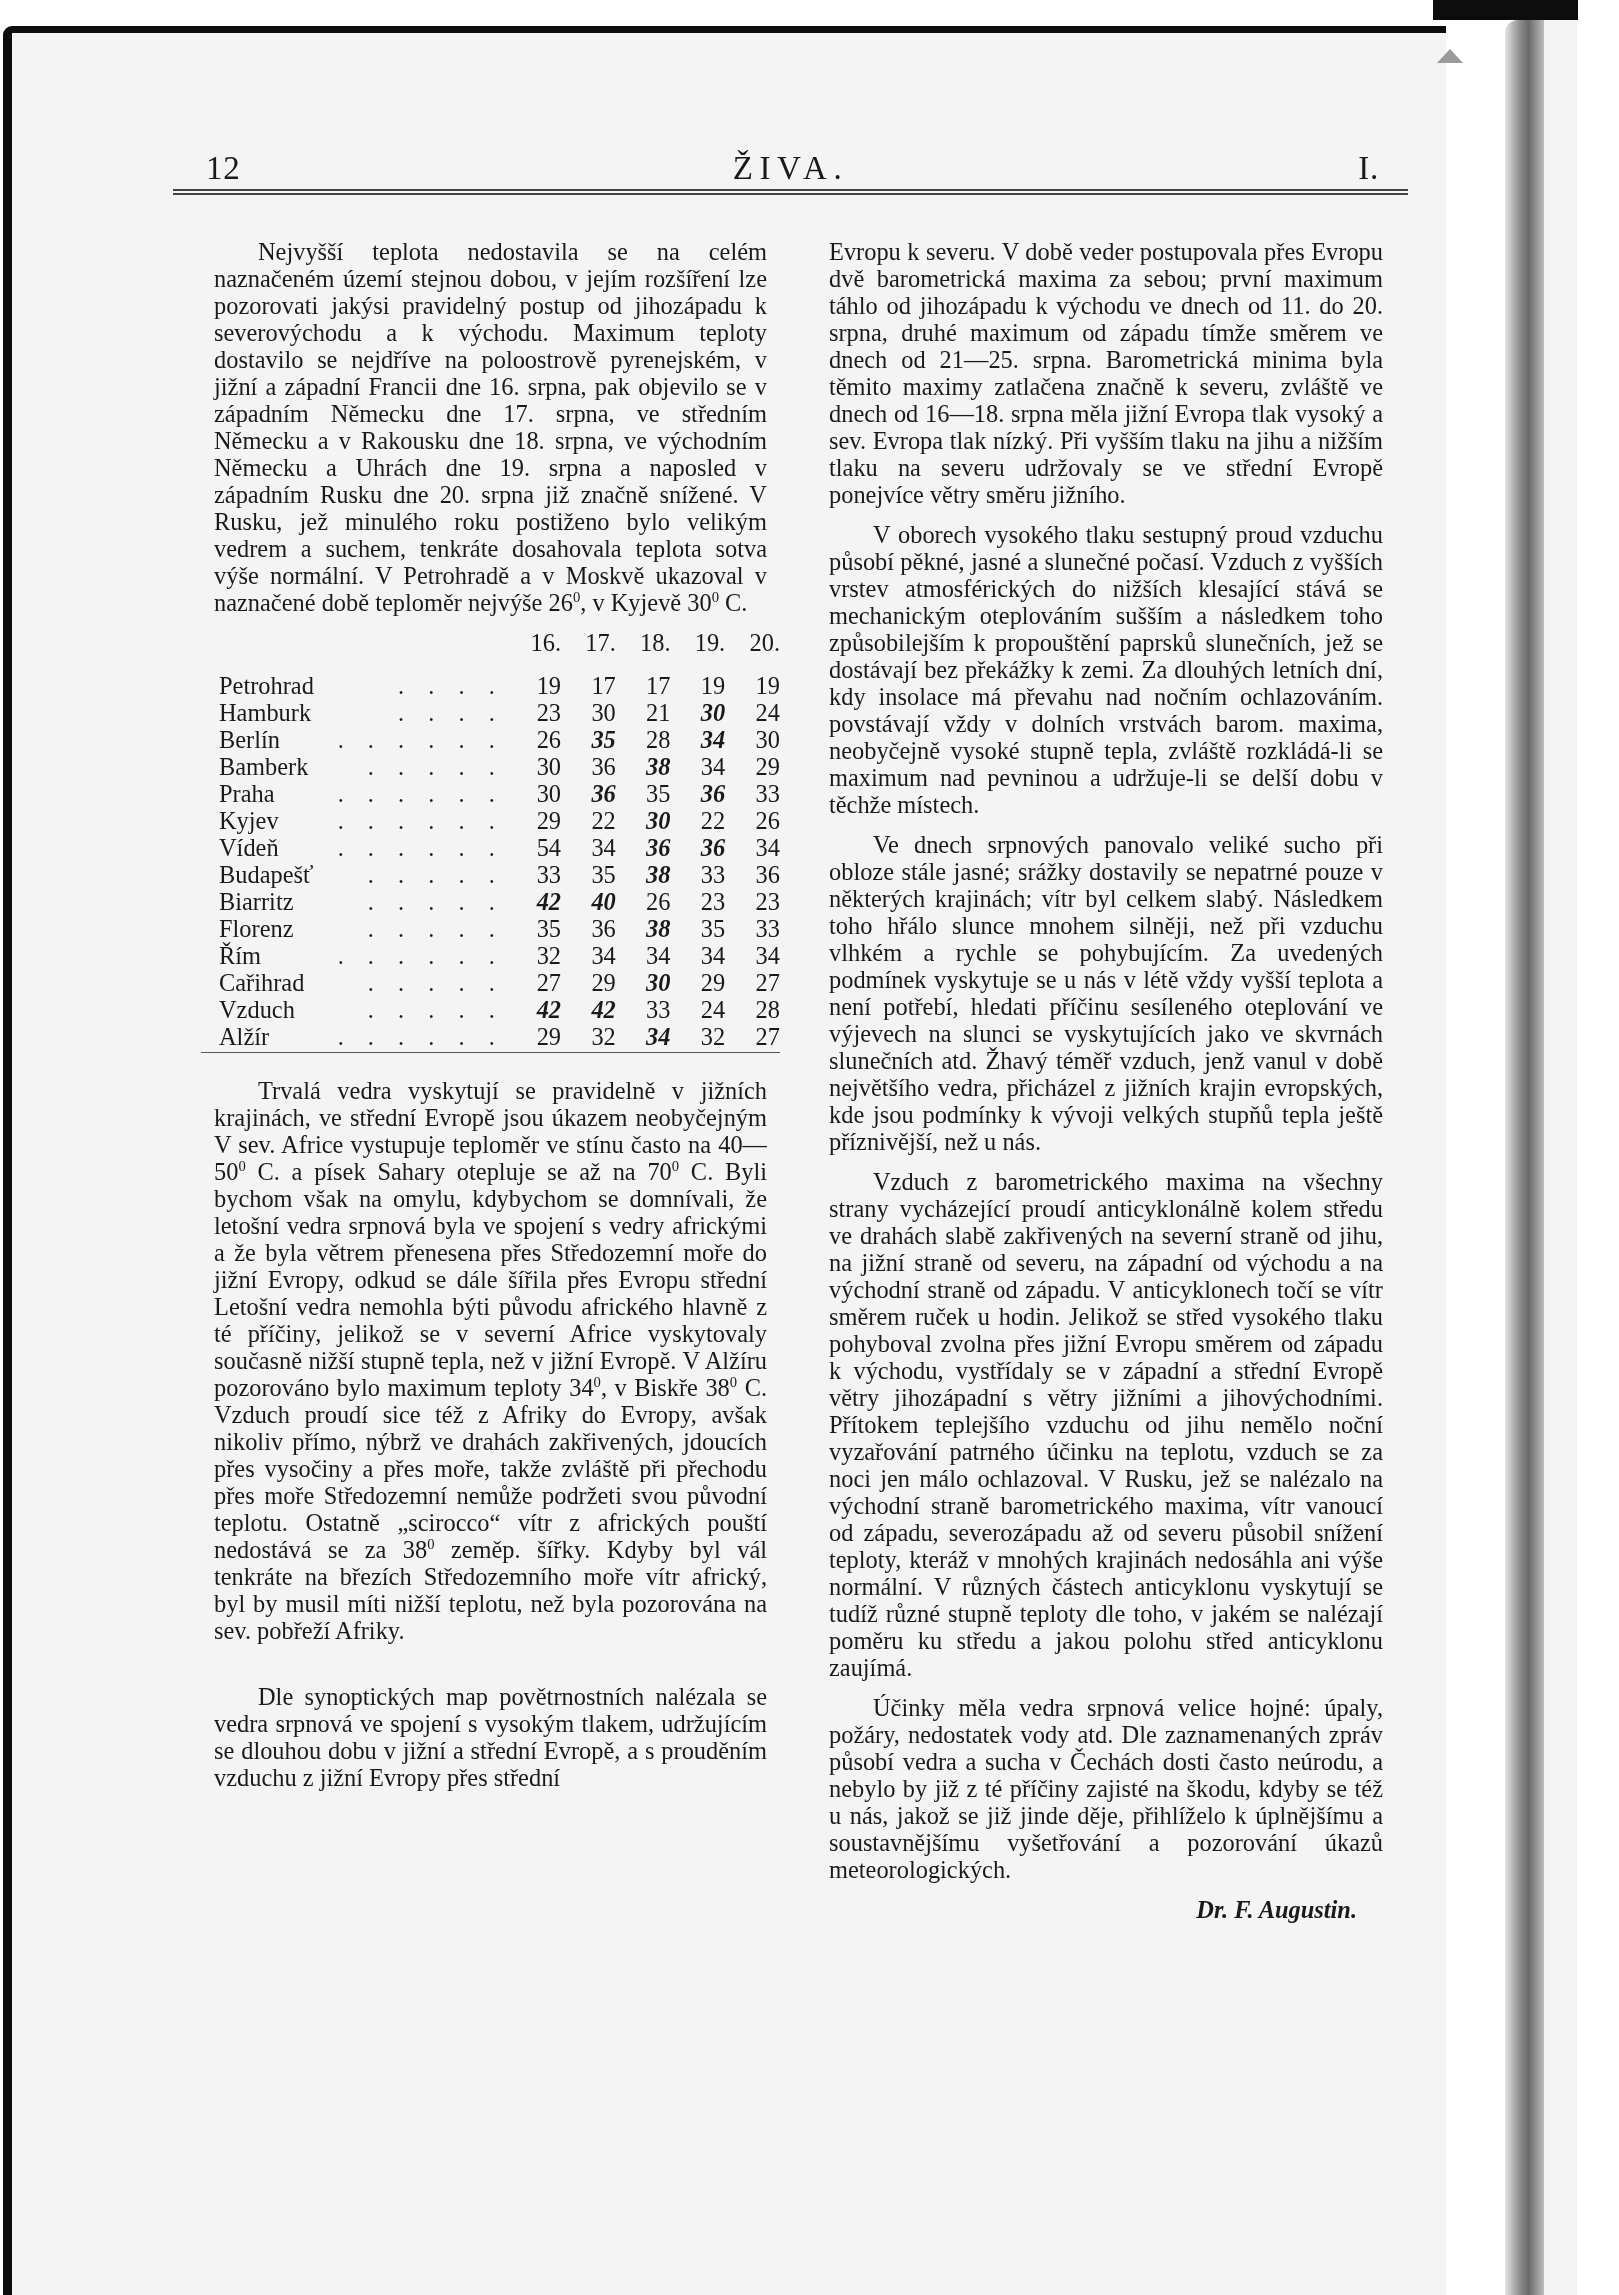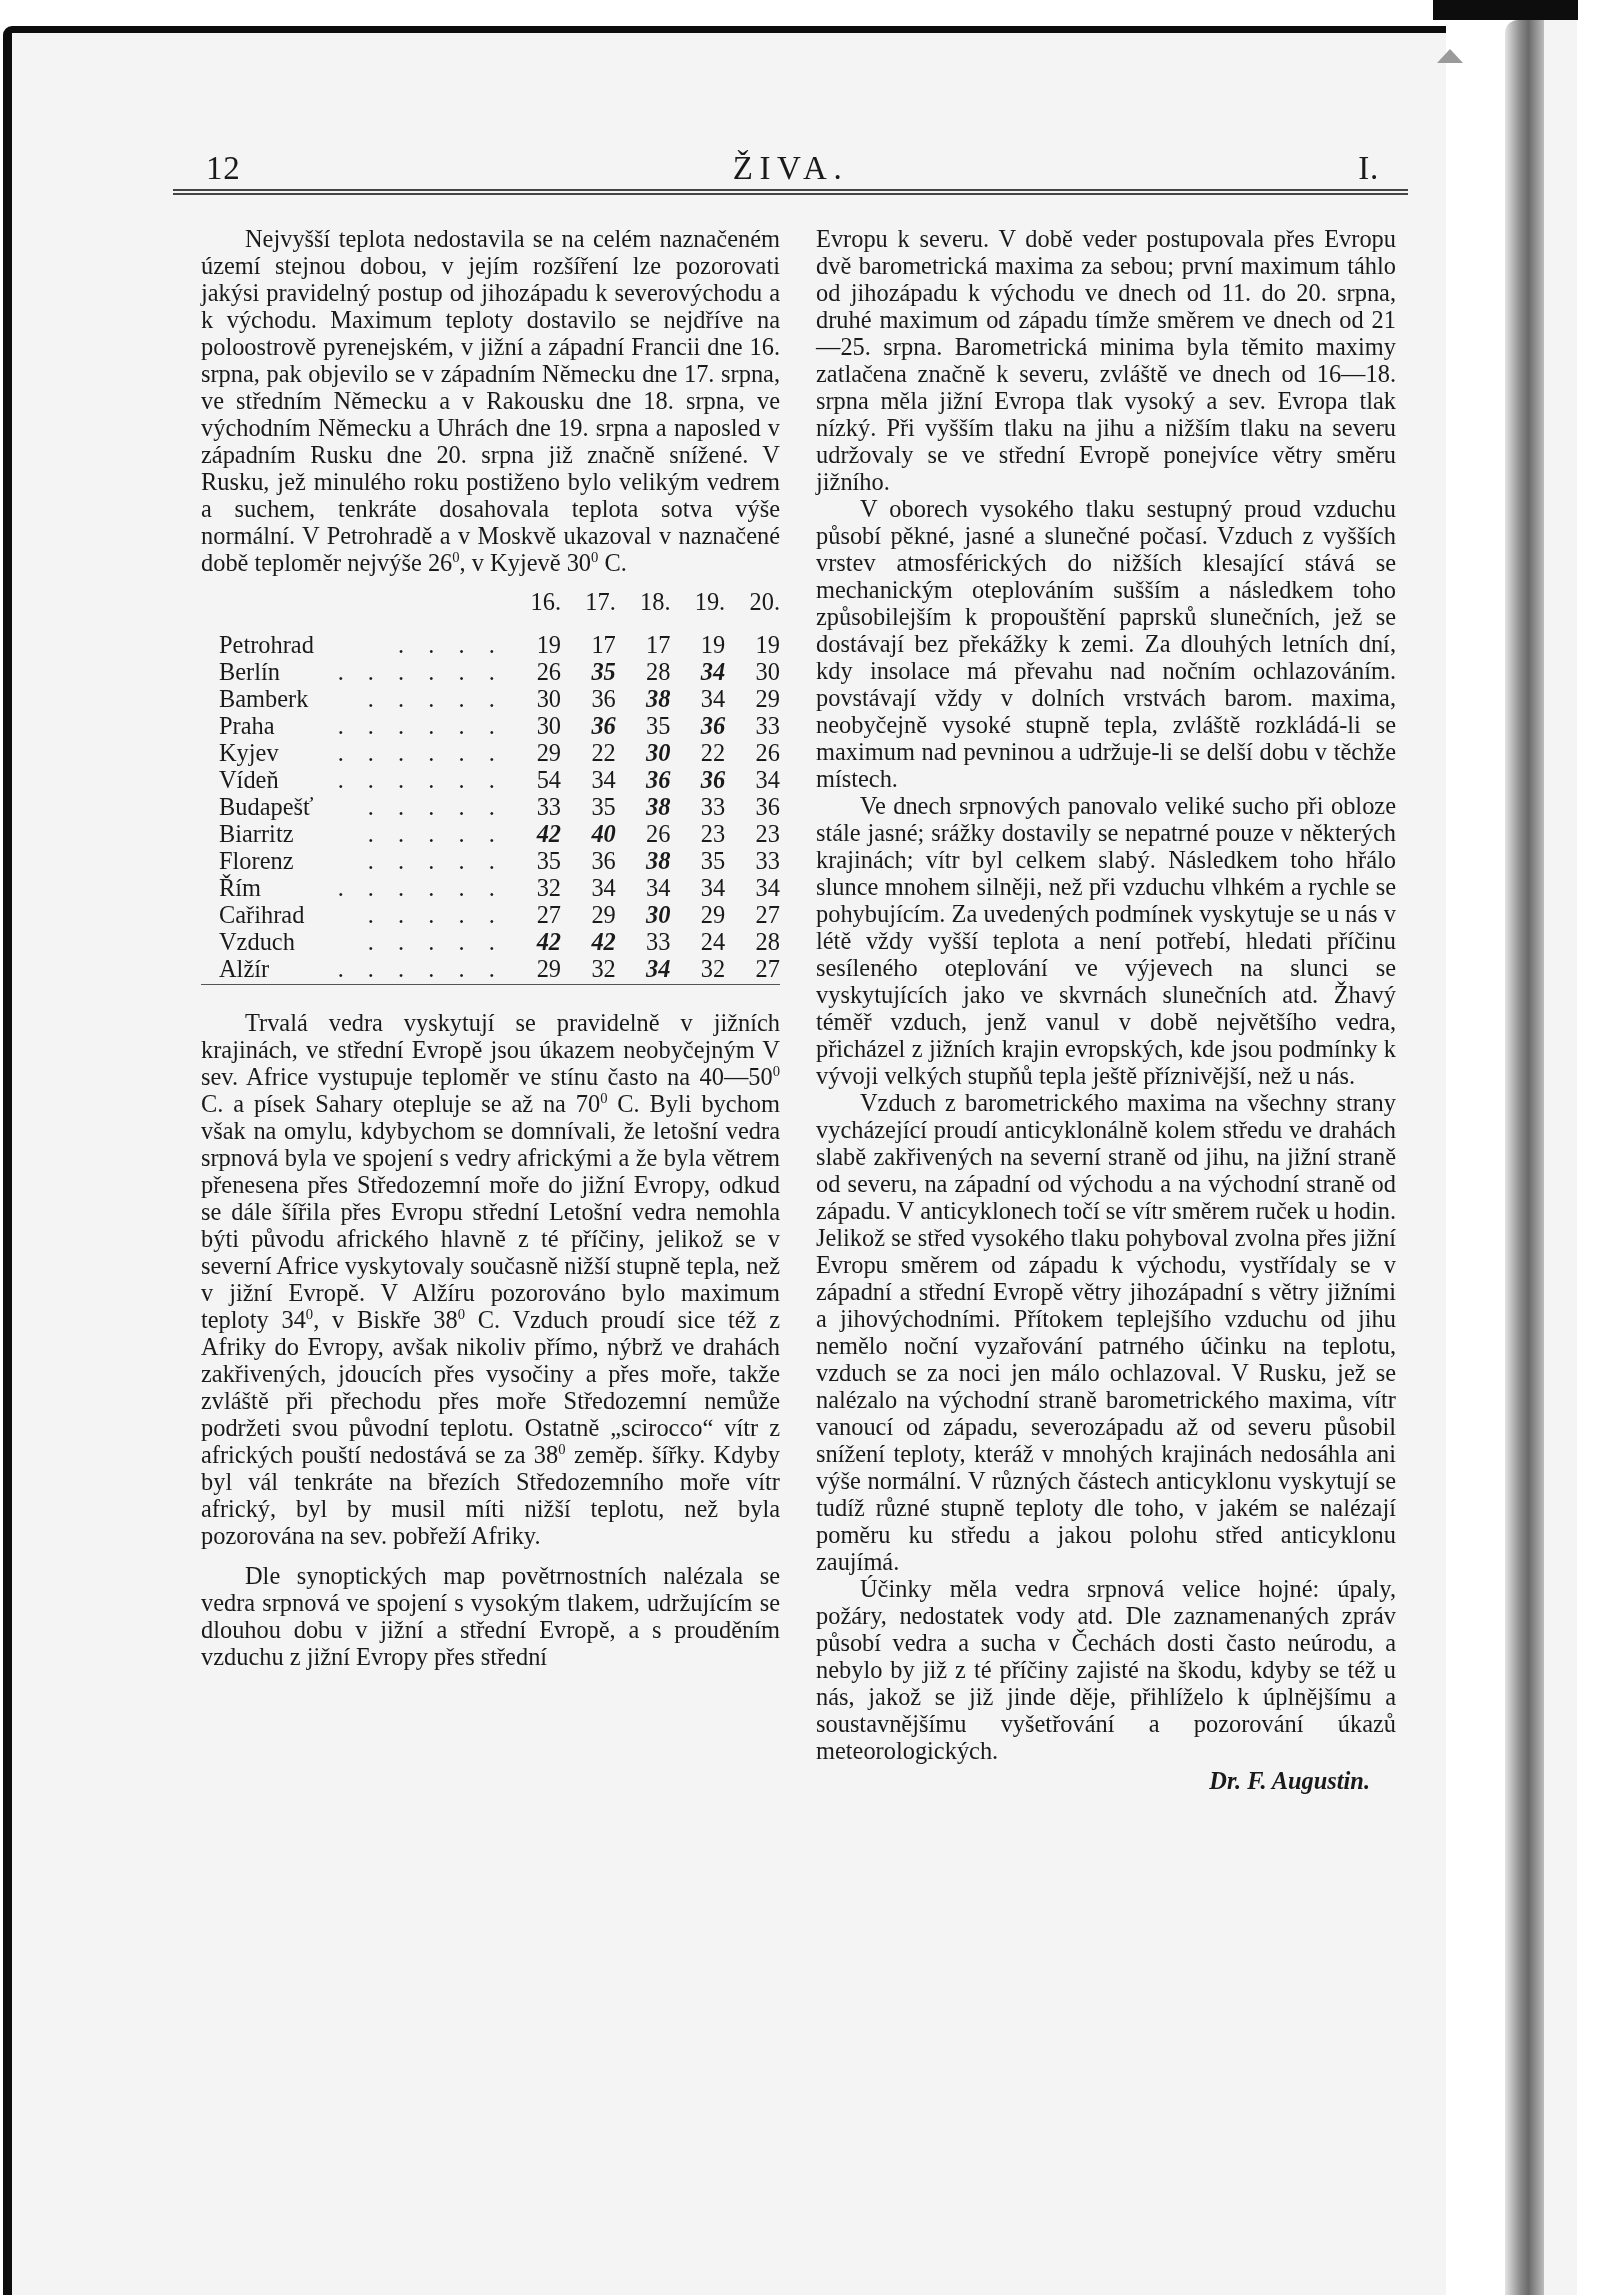--- a/index.html
+++ b/index.html
@@ -44,21 +44,21 @@
   .header .volume { position:absolute; right:29px; top:0; }
   .rule-double {
     position:absolute; left:173px; top:189px; width:1235px; height:5.9px;
     border-top:2px solid #444; border-bottom:2px solid #444; box-sizing:border-box;
   }
 
   
   .col { position:absolute; top:225px; font-size:24.4px; line-height:27px; text-align:justify; }
   .col-left  { left:201px;  width:579px; }
   .col-right { left:816px; width:580px; }
-  .col p { margin:0; text-indent:0; }
+  .col p { margin:13px; text-indent:0; }
   .col p.indent { text-indent:44px; }
   .col .gap { height:13px; }
   sup { font-size:60%; line-height:0; }
 
   
   .table-caption { text-indent:14.3px; margin-top:11.7px !important; }
   table.temps {
     border-collapse:collapse; width:579px; margin-top:12px; font-size:24.4px; line-height:27px;
   }
   table.temps td, table.temps th { padding:0; font-weight:normal; }
@@ -108,20 +108,29 @@
         <tr>
           <td class="city">Petrohrad</td>
           <td class="dots">. . . .</td>
           <td class="v">19</td>
           <td class="v">17</td>
           <td class="v">17</td>
           <td class="v">19</td>
           <td class="v">19</td>
         </tr>
         <tr>
+          <td class="city">Hamburk</td>
+          <td class="dots">. . . .</td>
+          <td class="v">23</td>
+          <td class="v">30</td>
+          <td class="v">21</td>
+          <td class="v em">30</td>
+          <td class="v">24</td>
+        </tr>
+        <tr>
           <td class="city">Berlín</td>
           <td class="dots">. . . . . .</td>
           <td class="v">26</td>
           <td class="v em">35</td>
           <td class="v">28</td>
           <td class="v em">34</td>
           <td class="v">30</td>
         </tr>
         <tr>
           <td class="city">Bamberk</td>

